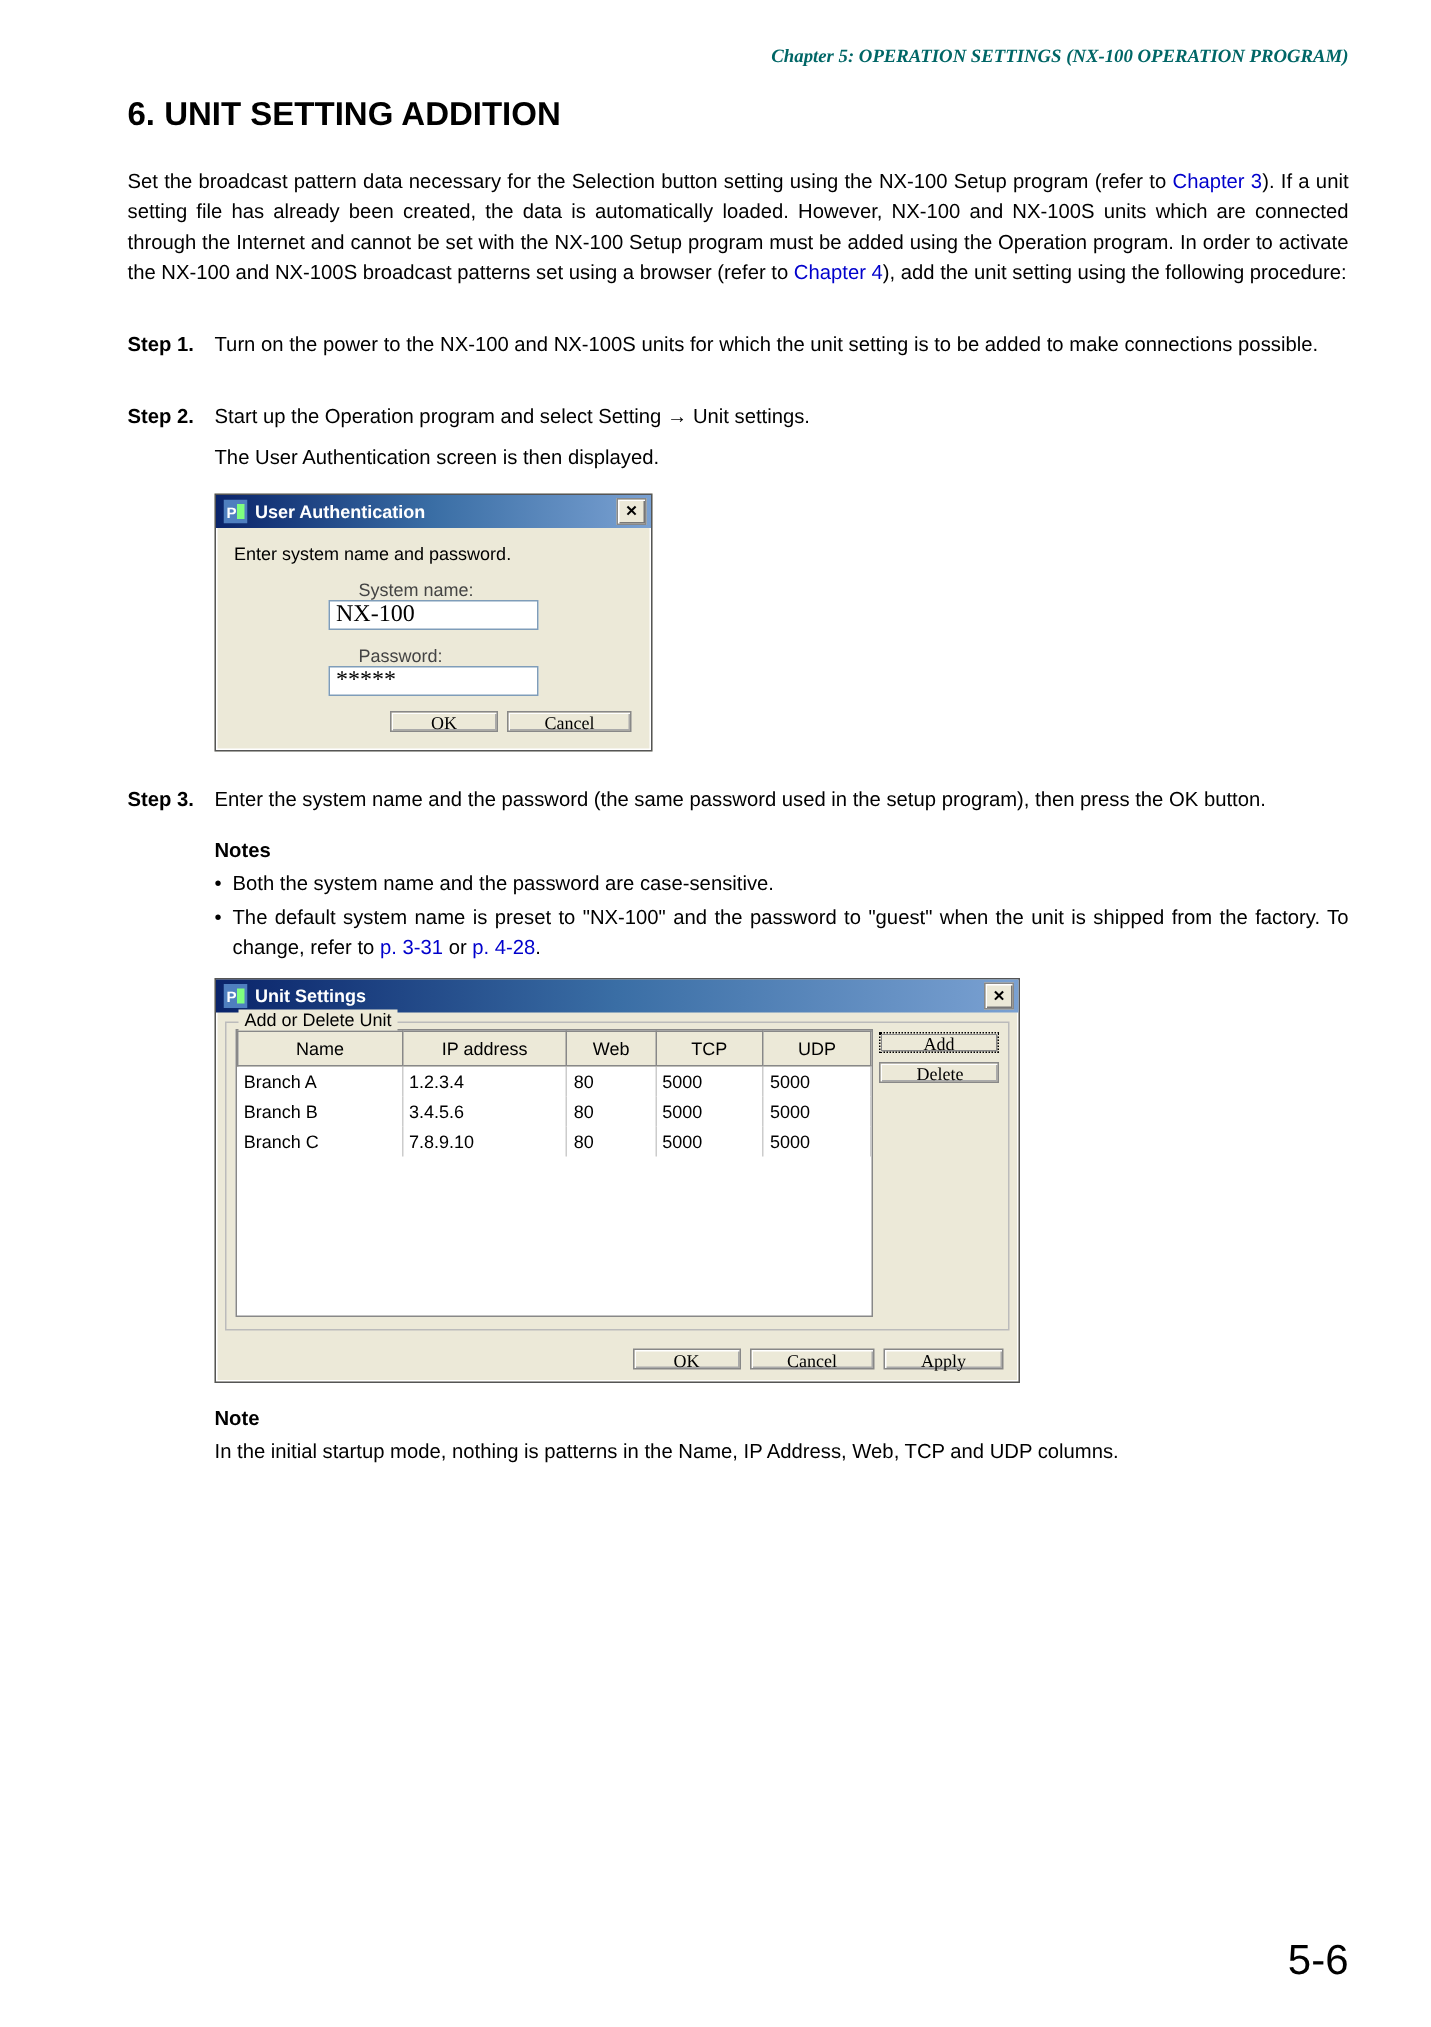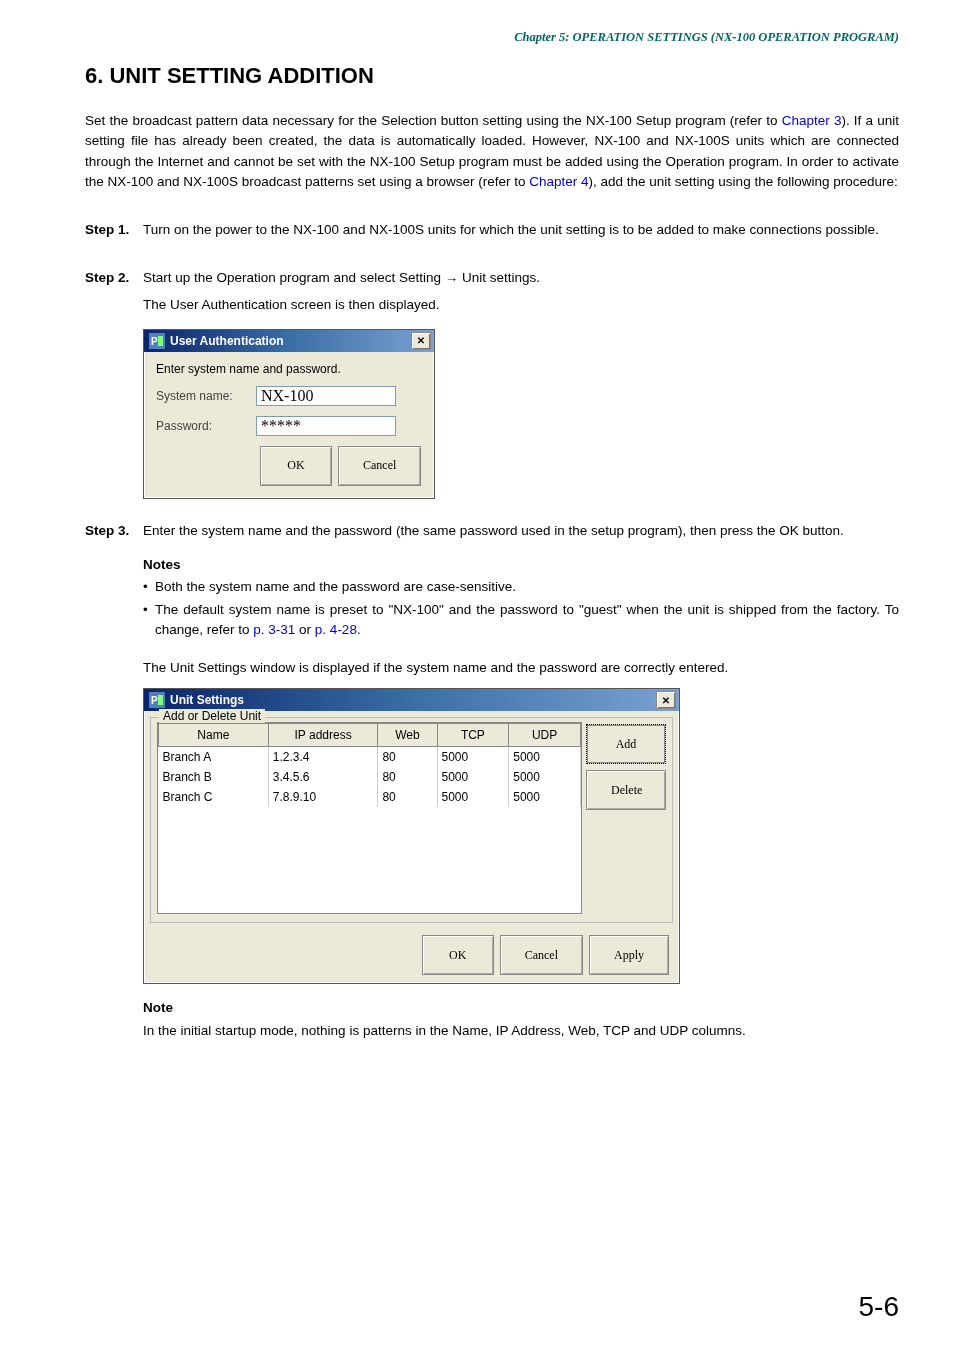--- a/index.html
+++ b/index.html
@@ -96,30 +96,30 @@
   .badge-svg { width:16px; height:16px; }
   .titlebar .title-text { flex:1; }
   .close-btn {
     width: 18px; height:16px; background:#ece9d8;
     border:1px solid #888; color:#000;
     display:flex; align-items:center; justify-content:center;
     font-family: Arial; font-size:10px; font-weight:bold;
     box-shadow: inset 1px 1px 0 #fff, inset -1px -1px 0 #777;
   }
   .win-body { padding: 10px 12px 12px 12px; }
-  .field-row { display:flex; align-items:center; margin: 10px 0; }
+  .field-row { display:flex; align-items:center; margin: 10px 0; flex-direction: column; }
   .field-label { width: 100px; color:#444; }
   .text-input {
     border:1px solid #7f9db9;
     background:#fff; height:20px; box-sizing:border-box;
     padding: 1px 4px; font-family:Tahoma; font-size:16px;
     width: 140px;
   }
   .winbtn {
-    height:40px; min-width:72px;
+    height:14px; min-width:72px;
     background:#ece9d8;
     border:1px solid #888;
     box-shadow: inset 1px 1px 0 #fff, inset -1px -1px 0 #aaa;
     font-family:Tahoma; font-size:12px;
     padding:0 24px;
   }
   .btn-row { display:flex; gap:6px; justify-content:flex-start; margin-left:104px; }
 
   .auth-win { width: 290px; margin: 8px 0 20px 58px; }
 
@@ -220,21 +220,20 @@
     <div class="bullet-item">
       <div class="bullet-mark">•</div>
       <div class="bullet-text">Both the system name and the password are case-sensitive.</div>
     </div>
     <div class="bullet-item">
       <div class="bullet-mark">•</div>
       <div class="bullet-text">
         <span>The default system name is preset to "NX-100" and the password to "guest" when the unit is shipped from the factory. To change, refer to </span><span class="link">p. 3-31</span><span> or </span><span class="link">p. 4-28</span><span>.</span>
       </div>
     </div>
-    <p style="margin:18px 0 6px 0;">The Unit Settings window is displayed if the system name and the password are correctly entered.</p>
   </div>
 
   <div class="win settings-win">
     <div class="titlebar">
       <span class="pa-badge">
         <svg class="badge-svg" viewBox="0 0 16 16">
             <rect x="0" y="0" width="16" height="16" fill="#4f7fbf"></rect>
             <text x="2" y="12" font-size="10" font-weight="bold" fill="#fff">P</text>
             <rect x="9" y="3" width="5" height="10" fill="#7fff7f"></rect>
           </svg>

